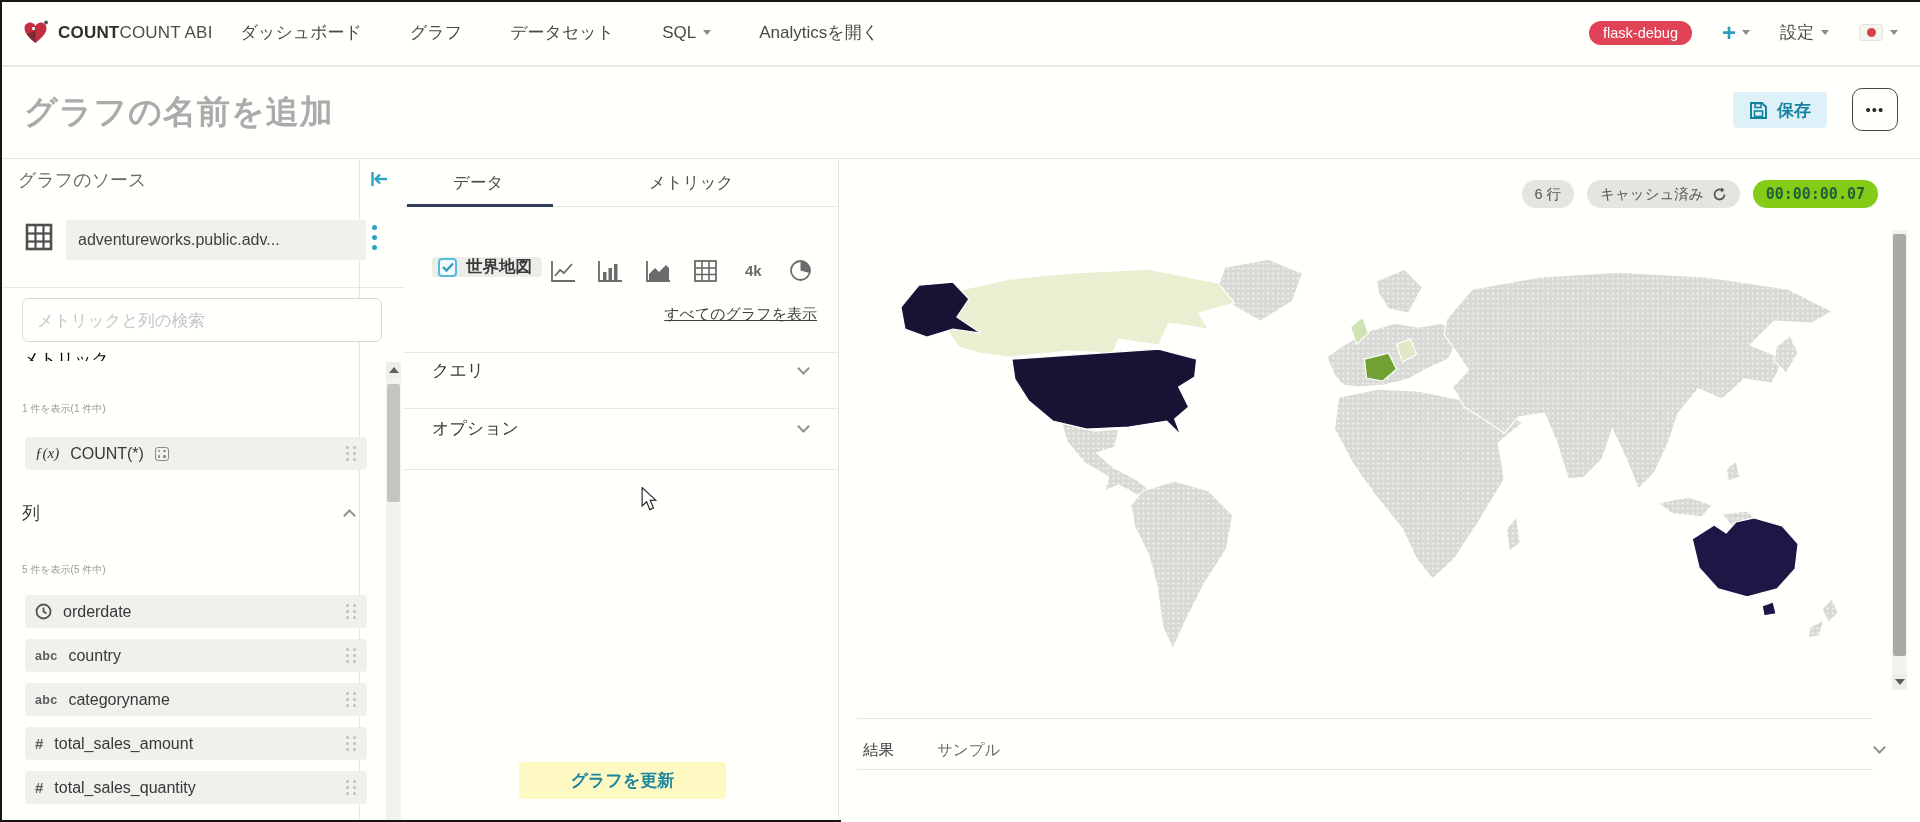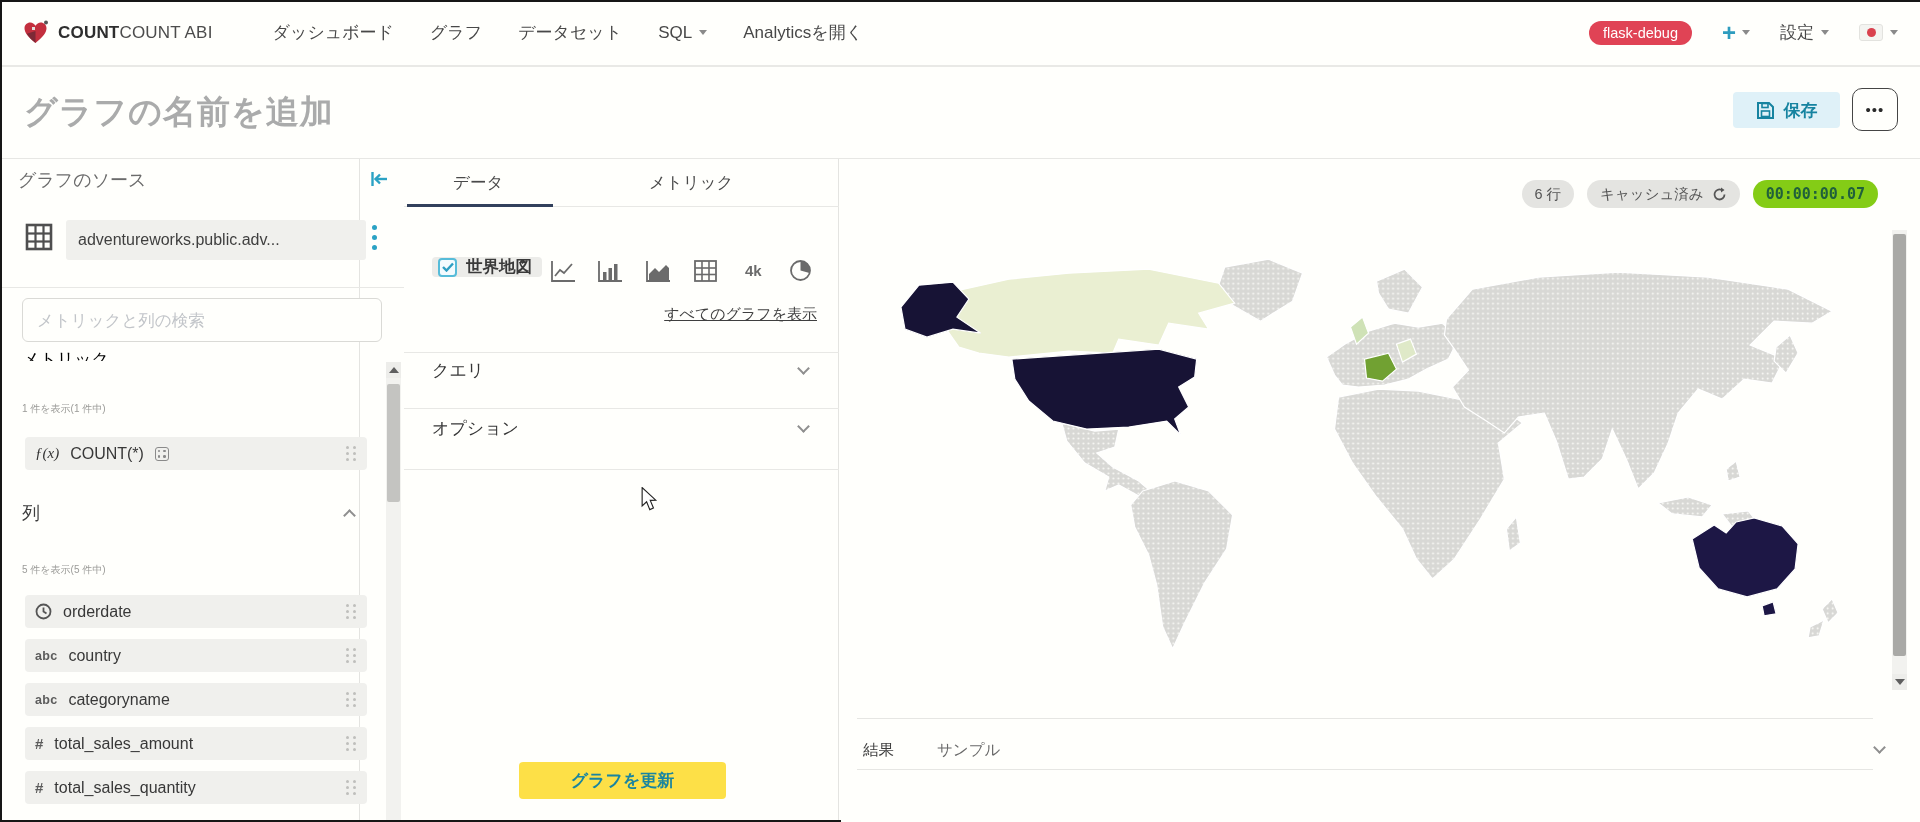--- a/index.html
+++ b/index.html
@@ -8,33 +8,33 @@
   #app { position:relative; width:1920px; height:822px; background:#fffffc; overflow:hidden; }
 
   .edge { position:absolute; background:#161616; z-index:60; }
 
   
   .navbar { position:absolute; top:0; left:0; width:1920px; height:67px;
     background:#fffffc; border-bottom:2px solid #e9e9e6; display:flex; align-items:center; padding:0 22px; z-index:30;}
   .brand { display:flex; align-items:center; gap:9px; margin-right:28px; }
   .brand-text { font-size:17px; letter-spacing:.2px; color:#4c4c4c; white-space:nowrap;}
   .brand-text b { color:#2e2e2e; font-weight:bold; }
-  .nav-links { display:flex; align-items:center; gap:36px;margin-left:32px; }
+  .nav-links { display:flex; align-items:center; gap:48px; }
   .nav-link { font-size:17px; color:#484848; display:flex; align-items:center; gap:7px; cursor:pointer; white-space:nowrap;}
   .caret { width:0; height:0; border-left:4.5px solid transparent; border-right:4.5px solid transparent; border-top:5px solid #8a8a8a; display:inline-block;}
   .nav-right { margin-left:auto; display:flex; align-items:center; gap:30px; }
   .env-badge { background:#e04355; color:#fff; font-size:14.5px; padding:4px 14px; border-radius:13px; }
   .plus-btn { color:#2e9cbe; font-size:24px; font-weight:bold; display:flex; align-items:center; gap:6px; line-height:1;}
   .flag { width:24px; height:17px; background:#f4f4f1; border:1px solid #e3e3df; border-radius:3px; position:relative; }
   .flag::after { content:""; position:absolute; left:50%; top:50%; width:9px; height:9px; margin:-4.5px 0 0 -4.5px; border-radius:50%; background:#d9414e; }
 
   
   .page-header { position:absolute; top:67px; left:0; width:1920px; height:92px; border-bottom:1px solid #e7e7e4; background:#fffffc; z-index:20;}
   .page-title { position:absolute; left:24px; top:23px; font-size:33px; font-weight:bold; color:#aaabab; letter-spacing:1px;}
-  .save-btn { position:absolute; left:1733px; top:25px; width:107px; height:36px; background:#dff1f8;
+  .save-btn { position:absolute; left:1733px; top:25px; width:94px; height:36px; background:#dff1f8;
     color:#1683a0; font-size:17px; font-weight:bold; border:none; border-radius:4px; display:flex; align-items:center; justify-content:center; gap:9px; cursor:pointer;}
   .more-btn { position:absolute; left:1852px; top:21px; width:46px; height:43px; border:1.5px solid #454545; border-radius:10px;
     background:#fffffc; color:#2b2b2b; font-size:15px; letter-spacing:1px; display:flex; align-items:center; justify-content:center; cursor:pointer;}
 
   
   .panel { position:absolute; top:159px; bottom:0; background:#fffffc; }
   .source-panel { left:0; width:360px; border-right:1px solid #e4e4e1; }
   .data-panel { left:404px; width:435px; border-right:1px solid #e4e4e1; }
   .chart-panel { left:839px; width:1081px; }
 
@@ -83,21 +83,21 @@
     display:flex; align-items:center; gap:9px; padding:0 10px 0 6px; cursor:pointer;}
   .viz-chip-label { font-size:16.5px; font-weight:bold; color:#3a3a3a; }
   .checkbox { width:19px; height:19px; border:2px solid #56bcd9; border-radius:4px; background:#f3fbfe; display:flex; align-items:center; justify-content:center;}
   .viz-icons { position:absolute; left:146px; top:100px; width:264px; display:flex; justify-content:space-between; align-items:center;}
   .viz-ic { width:26px; display:flex; justify-content:center; cursor:pointer; }
   .bignum { font-size:15px; font-weight:bold; color:#6b6b6b; }
   .all-charts-link { position:absolute; right:21px; top:146px; font-size:15px; color:#3f3f3f; text-decoration:underline; cursor:pointer;}
   .dp-div { position:absolute; left:0; width:435px; height:1px; background:#e8e8e5; }
   .dp-sec { position:absolute; left:28px; font-size:17px; color:#363636; }
   .dp-chev { position:absolute; right:30px; }
-  .update-btn { position:absolute; left:115px; top:603px; width:207px; height:37px; background:#fde047; color:#1985a0;
+  .update-btn { position:absolute; left:115px; top:603px; width:207px; height:37px; background:#fef9c3; color:#1985a0;
     font-size:17px; font-weight:bold; border:none; border-radius:4px; cursor:pointer; font-family:"Liberation Sans",sans-serif;}
 
   
   .badges { position:absolute; top:21px; right:42px; display:flex; gap:13px; align-items:center;}
   .badge { height:28px; border-radius:14px; background:#e4e4e1; color:#555; font-size:14.5px; display:flex; align-items:center; padding:8px 13px; gap:8px;}
   .badge-timer { background:#84cc16; color:#20603b; font-family:"DejaVu Sans Mono", monospace; font-size:15px; font-weight:bold;}
   .map-wrap { position:absolute; left:18px; top:68px; width:1029px; height:490px; }
   .res-div { position:absolute; left:18px; width:1016px; height:1px; background:#e6e6e3; }
   .res-tab { position:absolute; top:581px; font-size:15.5px; cursor:pointer;}
 

